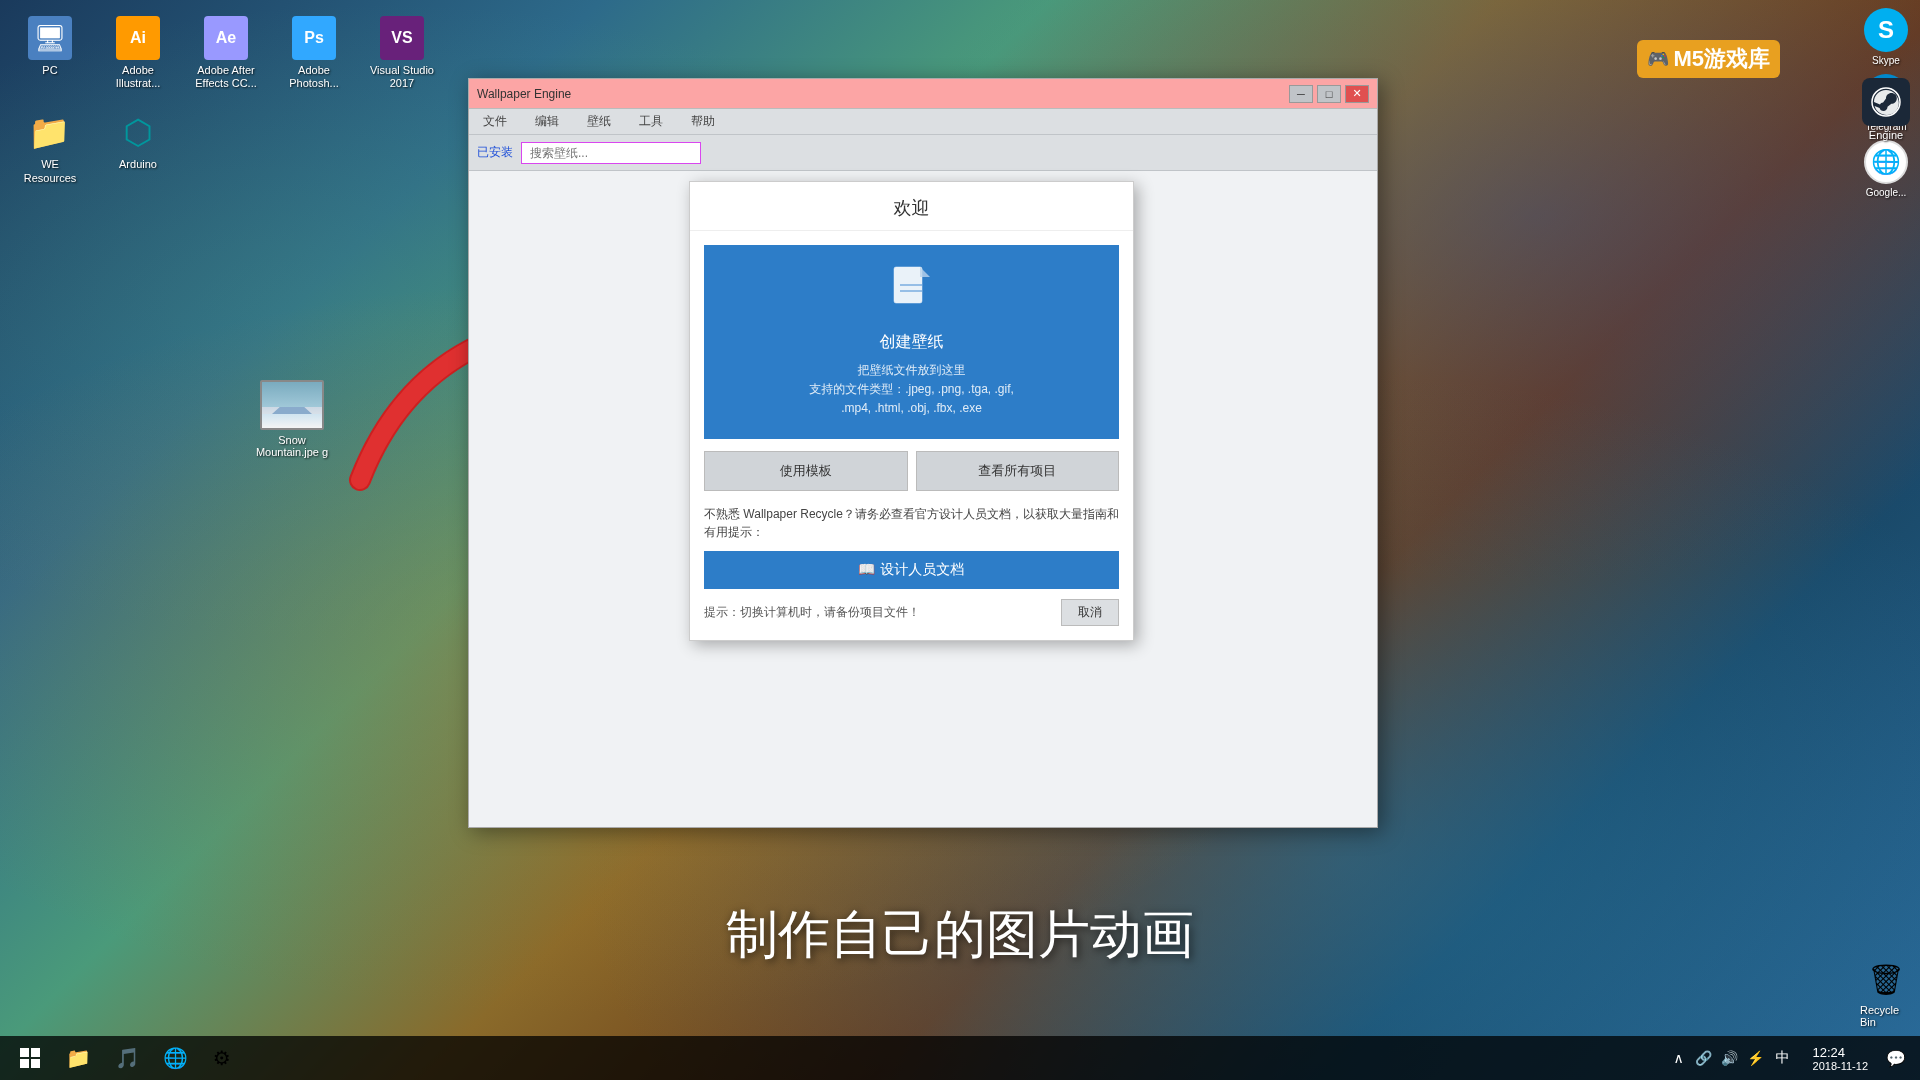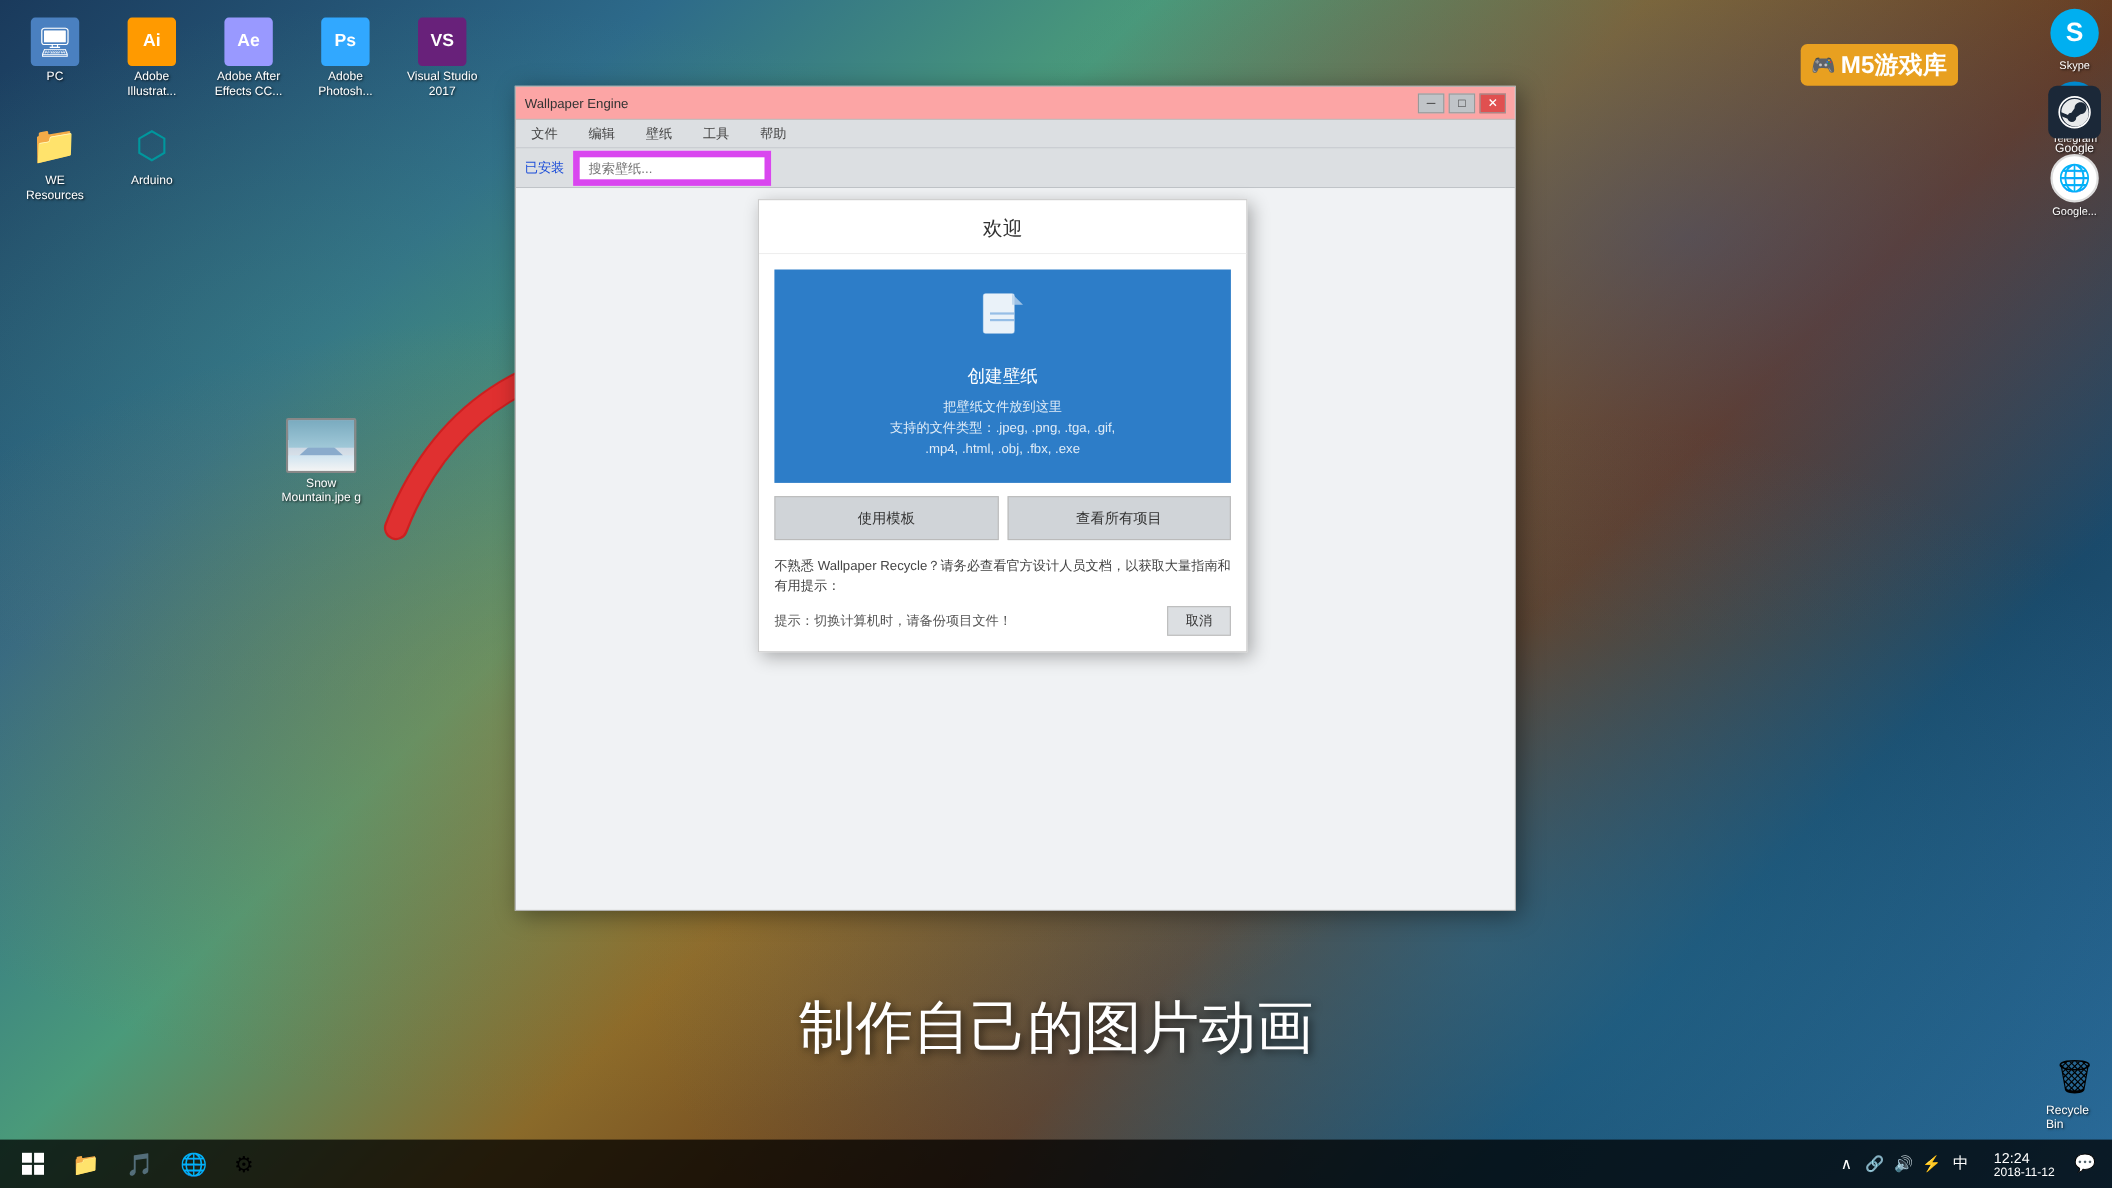--- a/index.html
+++ b/index.html
@@ -223,21 +223,21 @@
       background: #dcdfe2;
       display: flex;
       align-items: center;
       padding: 0 8px;
       gap: 8px;
       border-bottom: 1px solid #c0c4c8;
     }
 
     .toolbar-search {
       background: white;
-      border: 6px solid #d946ef;
+      border: 1px solid #d946ef;
       padding: 3px 8px;
       font-size: 12px;
       color: #888;
       width: 180px;
     }
 
     .window-content {
       flex: 1;
       background: #f0f2f4;
       position: relative;
@@ -623,20 +623,21 @@
             </div>
           </div>
 
           <div class="action-buttons">
             <button class="action-btn">使用模板</button>
             <button class="action-btn">查看所有项目</button>
           </div>
 
           <div class="info-text">不熟悉 Wallpaper Recycle？请务必查看官方设计人员文档，以获取大量指南和有用提示：</div>
 
+          <button class="doc-btn">📖 设计人员文档</button>
 
           <div class="tip-row">
             <span class="tip-text">提示：切换计算机时，请备份项目文件！</span>
             <button class="cancel-btn">取消</button>
           </div>
         </div>
       </div>
 
     </div>
   </div>
@@ -671,21 +672,21 @@
     </div>
   </div>
 
   <div style="position:absolute;top:78px;right:8px;display:flex;flex-direction:column;align-items:center;gap:3px;cursor:pointer;width:52px;">
     <div style="width:48px;height:48px;background:#1b2838;border-radius:8px;display:flex;align-items:center;justify-content:center;">
       <svg width="32" height="32" viewBox="0 0 32 32" fill="white" xmlns="http://www.w3.org/2000/svg">
         <circle cx="16" cy="16" r="14" fill="#1b2838" stroke="white" stroke-width="1.5"></circle>
         <path d="M16 4 C9.4 4 4 9.4 4 16 L10 18.5 C10.5 17.3 11.7 16.5 13 16.5 L13.1 16.5 L16 12.5 L16 12.4 C16 9.4 18.4 7 21.4 7 C24.4 7 26.8 9.4 26.8 12.4 C26.8 15.4 24.4 17.8 21.4 17.8 L17.5 20.7 C17.5 20.8 17.5 20.9 17.5 21 C17.5 23.2 15.7 25 13.5 25 C11.6 25 10 23.7 9.6 22 L4.6 20 C6.2 25.3 11 29 16.8 29 C23.4 29 28.8 23.6 28.8 17 C28.8 10.4 23.4 4 16 4 Z" fill="white" opacity="0.9"></path>
       </svg>
     </div>
-    <span style="color:white;font-size:11px;text-shadow:1px 1px 2px rgba(0,0,0,0.8);">Google</span>
+    <span style="color:white;font-size:11px;text-shadow:1px 1px 2px rgba(0,0,0,0.8);">Engine</span>
   </div>
 
   <div style="position:absolute;bottom:52px;right:8px;display:flex;flex-direction:column;align-items:center;gap:3px;cursor:pointer;width:52px;">
     <div style="width:44px;height:44px;display:flex;align-items:center;justify-content:center;font-size:30px;">🗑</div>
     <span style="color:white;font-size:11px;text-shadow:1px 1px 2px rgba(0,0,0,0.8);">Recycle Bin</span>
   </div>
 
   <div class="subtitle">制作自己的图片动画</div>
 
   <div class="taskbar">

